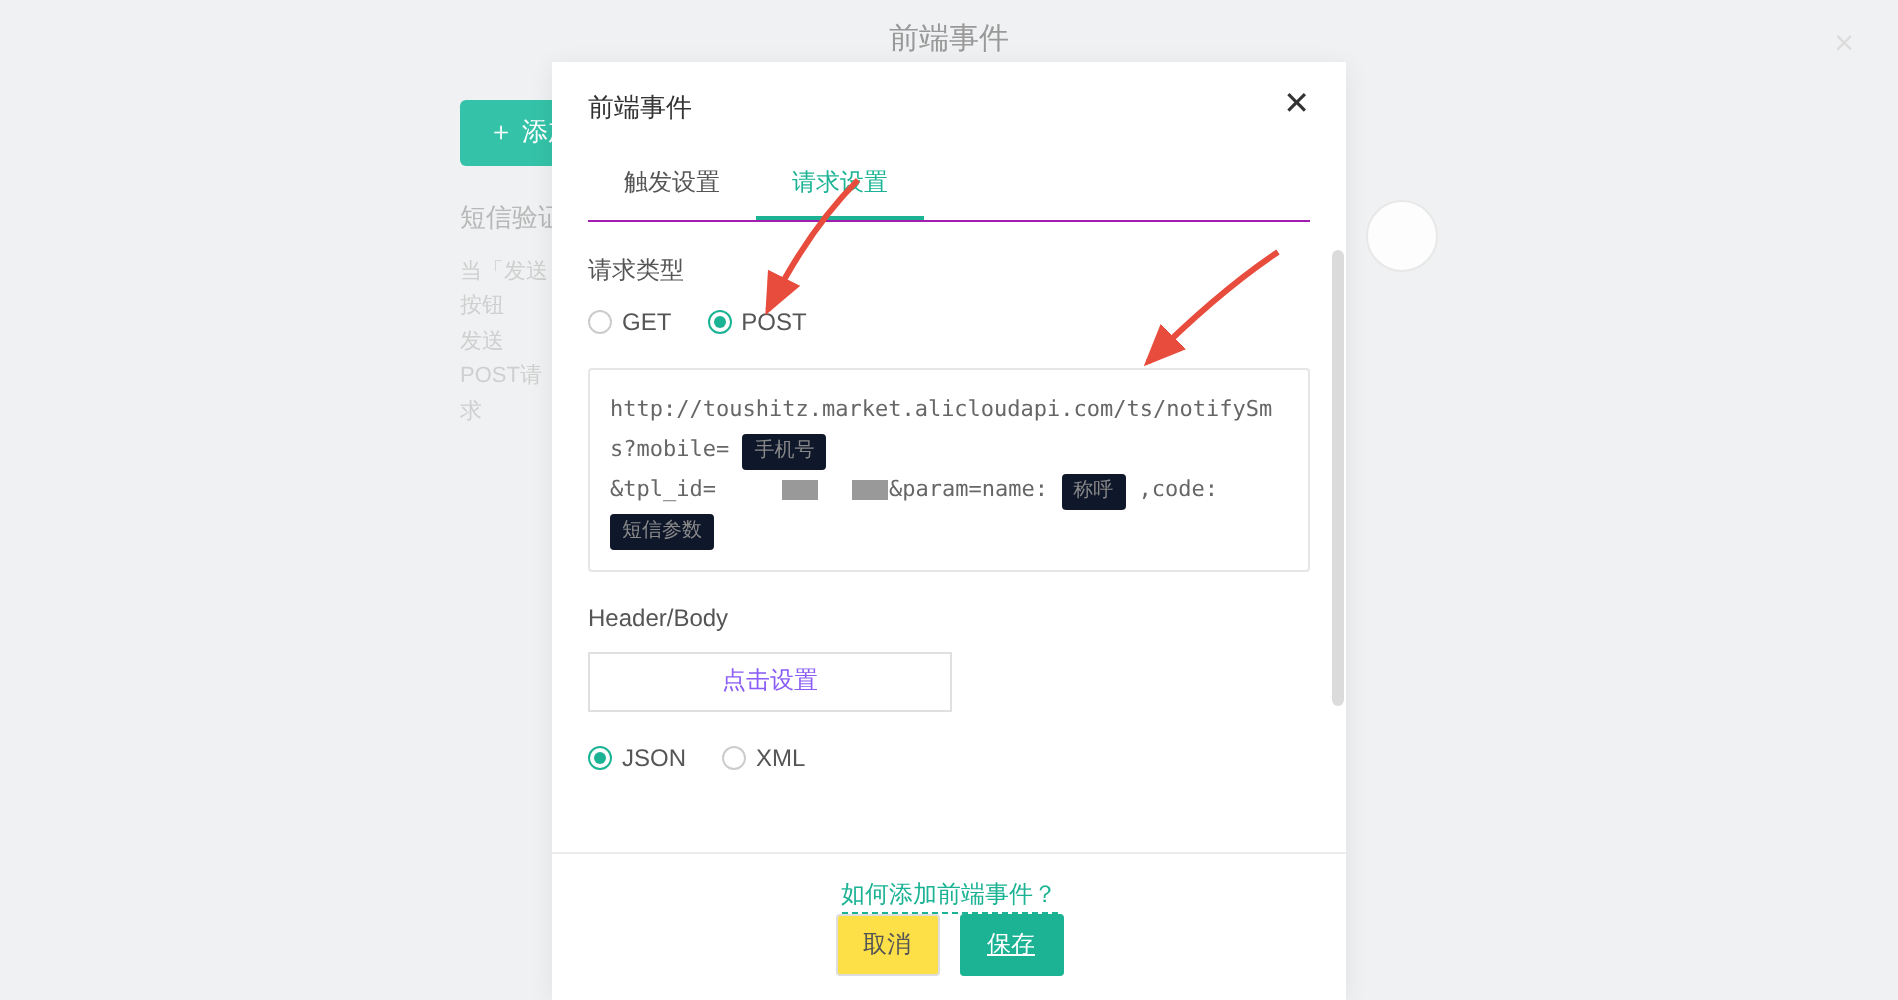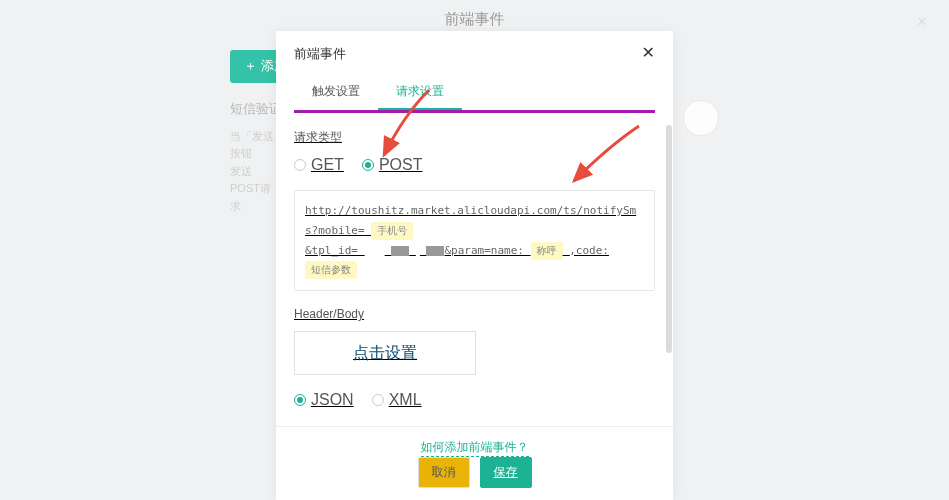--- a/index.html
+++ b/index.html
@@ -77,21 +77,21 @@
     .dialog-hd {
       padding: 14px 18px 0;
       display: flex;
       justify-content: space-between;
       align-items: flex-start;
     }
     .dialog-title { font-size: 13px; color: #333; }
     .dialog-close { font-size: 16px; color: #333; cursor: pointer; line-height: 1; }
     .tabs {
       display: flex;
-      border-bottom: 3px solid #a21caf;
+      border-bottom: 1px solid #a21caf;
       margin: 12px 18px 0;
     }
     .tab {
       padding: 8px 18px;
       font-size: 12px;
       color: #555;
       cursor: pointer;
       border-bottom: 2px solid transparent;
     }
     .tab.active {
@@ -106,33 +106,33 @@
     }
     .scrollhint {
       position: absolute;
       right: 1px;
       top: 94px;
       width: 6px;
       height: 228px;
       background: rgba(0,0,0,.14);
       border-radius: 3px;
     }
-    .section { margin-top: 16px; text-decoration: underline; }
+    .section { margin-top: 16px; }
     .sec-label { font-size: 12px; color: #555; margin-bottom: 10px; display: flex; align-items: center; gap: 6px; }
     .help-icon {
       display: inline-flex;
       width: 13px; height: 13px;
       border-radius: 50%;
       background: #1bb394;
       color: #fff;
       font-size: 9px;
       align-items: center; justify-content: center;
       line-height: 1;
     }
-    .radio-row { display: flex; gap: 18px; font-size: 16px; color: #555; }
+    .radio-row { display: flex; gap: 18px; font-size: 12px; color: #555; }
     .radio { display: flex; align-items: center; gap: 5px; cursor: pointer; }
     .radio i {
       width: 12px; height: 12px;
       border-radius: 50%;
       border: 1px solid #ccc;
       position: relative;
       display: inline-block;
     }
     .radio.checked i {
       border-color: #1bb394;
@@ -153,61 +153,61 @@
       padding: 10px 10px;
       margin-top: 8px;
       font-size: 11px;
       color: #666;
       line-height: 1.8;
       font-family: "Menlo", "Consolas", monospace;
       word-break: break-all;
     }
     .chip {
       display: inline-block;
-      background: #fef9c3;
+      background: #0f172a;
       color: #888;
       padding: 0 6px;
       border-radius: 2px;
       font-size: 10px;
       font-family: -apple-system, sans-serif;
       text-align: center;
     }
     .mask {
       display: inline-block;
       width: 18px; height: 10px;
       background: #999;
       vertical-align: middle;
     }
     .cfg-btn {
       display: flex;
       width: 182px;
-      height: 44px;
+      height: 30px;
       align-items: center;
       justify-content: center;
       border: 1px solid #e0e0e0;
-      font-size: 16px;
-      color: #0c4a6e;
+      font-size: 12px;
+      color: #8b5cf6;
       cursor: pointer;
       margin-top: 2px;
     }
     .footer {
       border-top: 1px solid #ededed;
       padding: 12px 18px;
       display: flex;
       justify-content: center;
       align-items: center;
       flex-direction: column;
     }
     .help-link { color: #1bb394; font-size: 12px; border-bottom: 1px dashed #1bb394; cursor: pointer; }
     .btns { display: flex; gap: 10px; }
     .btn {
       padding: 6px 13px;
       font-size: 12px;
       border: 1px solid #ddd;
-      background: #eab308;
+      background: #fde047;
       color: #555;
       cursor: pointer;
       border-radius: 2px;
     }
     .btn.primary { background: #1bb394; border-color: #1bb394; color: #fff; text-decoration: underline; }
     
     .arrow {
       position: absolute;
       pointer-events: none;
     }

